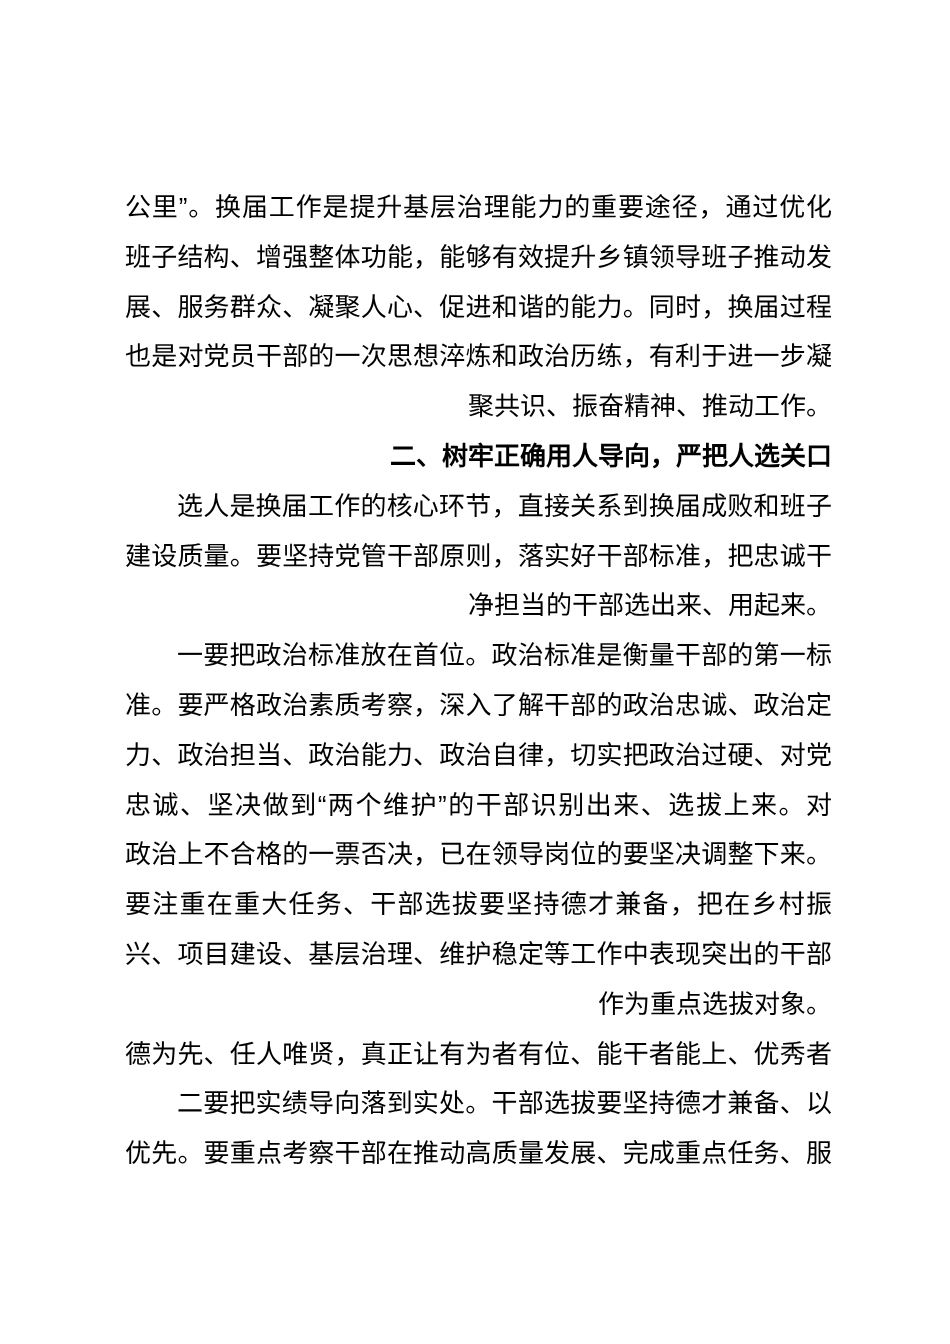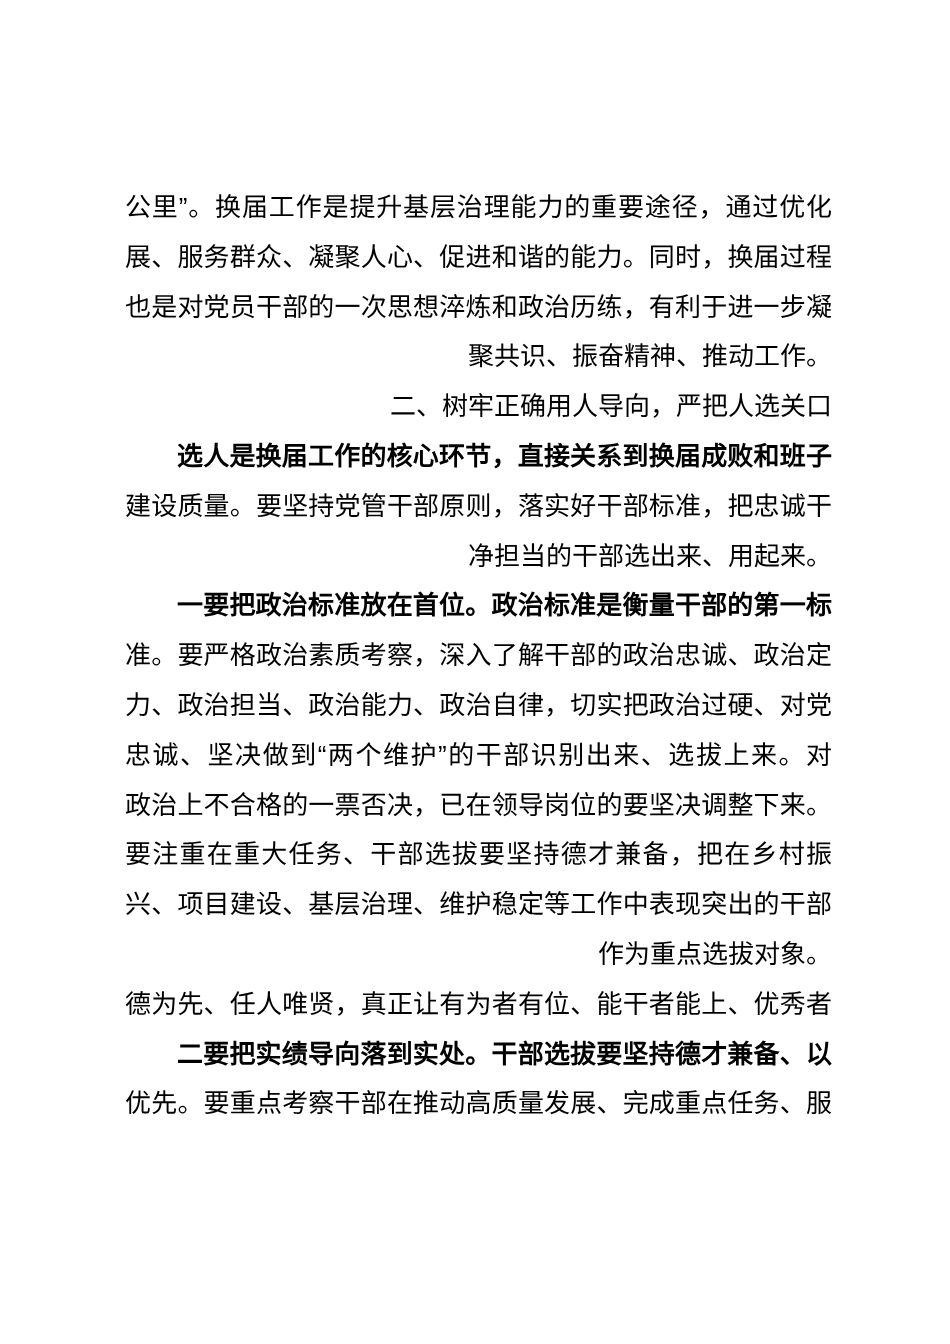--- a/index.html
+++ b/index.html
@@ -42,33 +42,33 @@
   }
   
   .line.fill {
     text-align: justify;
     text-align-last: justify;
     text-justify: inter-character;
   }
   
   .line.indent {
     text-indent: 52px;
-    font-weight: bold;
   }
   .line.heading {
-    font-weight: 400; 
+    font-weight: 700; 
   }
 </style>
 </head>
 <body>
 
 <main class="doc-page">
   <section class="text-block">
 
   <div class="line fill">公里”。换届工作是提升基层治理能力的重要途径，通过优化</div>
+      <div class="line fill">班子结构、增强整体功能，能够有效提升乡镇领导班子推动发</div>
       <div class="line fill">展、服务群众、凝聚人心、促进和谐的能力。同时，换届过程</div>
       <div class="line fill">也是对党员干部的一次思想淬炼和政治历练，有利于进一步凝</div>
       <div class="line">聚共识、振奋精神、推动工作。</div>
       <div class="line indent heading">二、树牢正确用人导向，严把人选关口</div>
       <div class="line indent fill">选人是换届工作的核心环节，直接关系到换届成败和班子</div>
       <div class="line fill">建设质量。要坚持党管干部原则，落实好干部标准，把忠诚干</div>
       <div class="line">净担当的干部选出来、用起来。</div>
       <div class="line indent fill">一要把政治标准放在首位。政治标准是衡量干部的第一标</div>
       <div class="line fill">准。要严格政治素质考察，深入了解干部的政治忠诚、政治定</div>
       <div class="line fill">力、政治担当、政治能力、政治自律，切实把政治过硬、对党</div>

